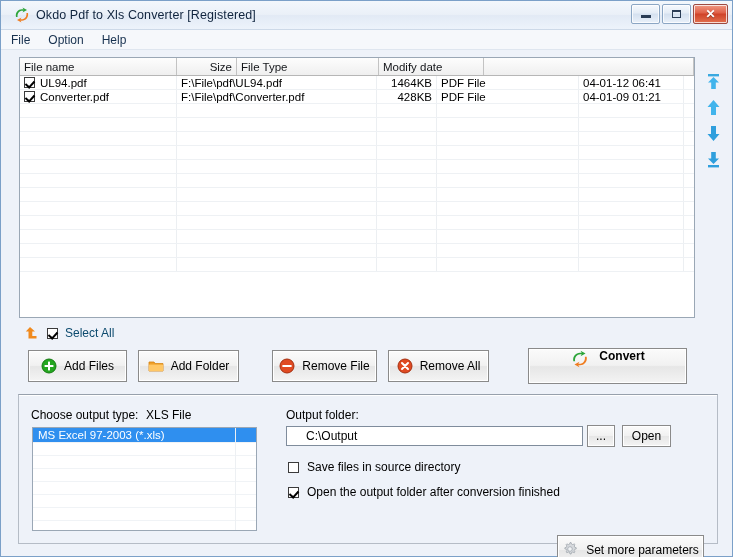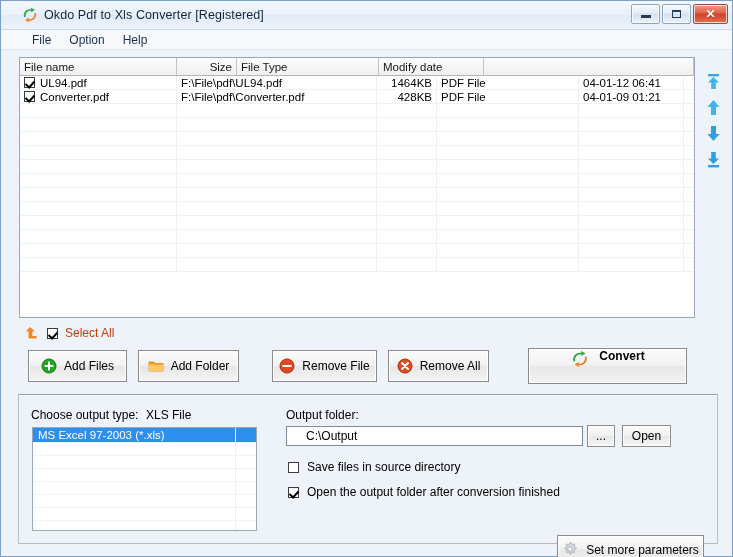--- a/index.html
+++ b/index.html
@@ -17,21 +17,21 @@
     box-sizing:border-box;
     display:flex;flex-direction:column;
   }
 
   
   .titlebar{
     height:28px;min-height:28px;
     background:linear-gradient(to bottom,#f3f7fc 0%,#eaf0f8 48%,#e2eaf5 52%,#edf3fb 100%);
     border-bottom:1px solid #cdd9e8;
     display:flex;align-items:center;
-    padding:0 2px 0 20px;
+    padding:0 2px 0 12px;
     position:relative;
   }
   .app-icon{width:18px;height:18px;position:relative;margin-right:5px;flex:0 0 auto;}
   .title-text{
     font-size:12.5px;color:#10243e;letter-spacing:0.1px;
     white-space:nowrap;
   }
   .wbtns{position:absolute;right:4px;top:3px;display:flex;gap:2px;}
   .wbtn{
     width:27px;height:18px;border:1px solid #8ba6c4;border-radius:2px;
@@ -46,21 +46,21 @@
   }
   .gl-min{width:10px;height:3px;background:#2a3c55;margin-top:5px;}
   .gl-max{width:9px;height:8px;border:1px solid #2a3c55;border-top-width:2px;box-sizing:border-box;}
   .gl-close{color:#fff;font-size:12px;font-weight:bold;line-height:1;text-shadow:0 1px 0 rgba(0,0,0,.35);}
 
   
   .menubar{
     height:19px;min-height:19px;
     background:#f6f8fb;
     border-bottom:1px solid #dfe6ef;
-    display:flex;align-items:center;padding-left:22px;
+    display:flex;align-items:center;padding-left:1px;
   }
   .menuitem{
     font-size:12px;color:#17314f;padding:2px 9px;cursor:default;
   }
 
   
   .listwrap{
     margin:7px 0 0 18px;
     width:676px;height:261px;
     background:#fff;
@@ -117,21 +117,21 @@
     position:absolute;left:700px;top:72px;
     width:24px;display:flex;flex-direction:column;align-items:center;gap:9px;
   }
   .arrowbtn{width:17px;height:17px;cursor:pointer;}
 
   
   .selrow{
     margin:7px 0 0 22px;display:flex;align-items:center;gap:7px;height:16px;
   }
   .orange-icon{width:17px;height:14px;}
-  .sel-label{font-size:12px;color:#c2410c;}
+  .sel-label{font-size:12px;color:#0c4a6e;}
 
   
   .toolbar{
     margin:9px 0 0 27px;display:flex;align-items:center;gap:11px;position:relative;
   }
   .btn{
     height:32px;
     border:1px solid #8a8a8a;
     background:linear-gradient(to bottom,#fbfbfb 0%,#f1f1f1 48%,#e6e6e6 52%,#f4f4f4 100%);
     display:flex;align-items:center;justify-content:center;gap:7px;

